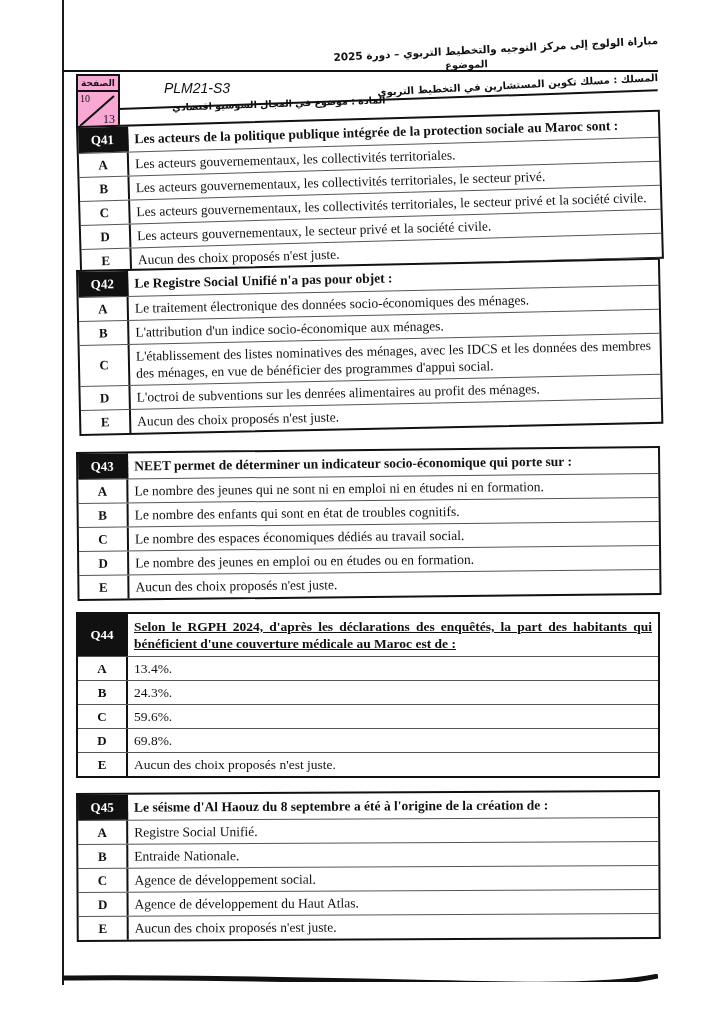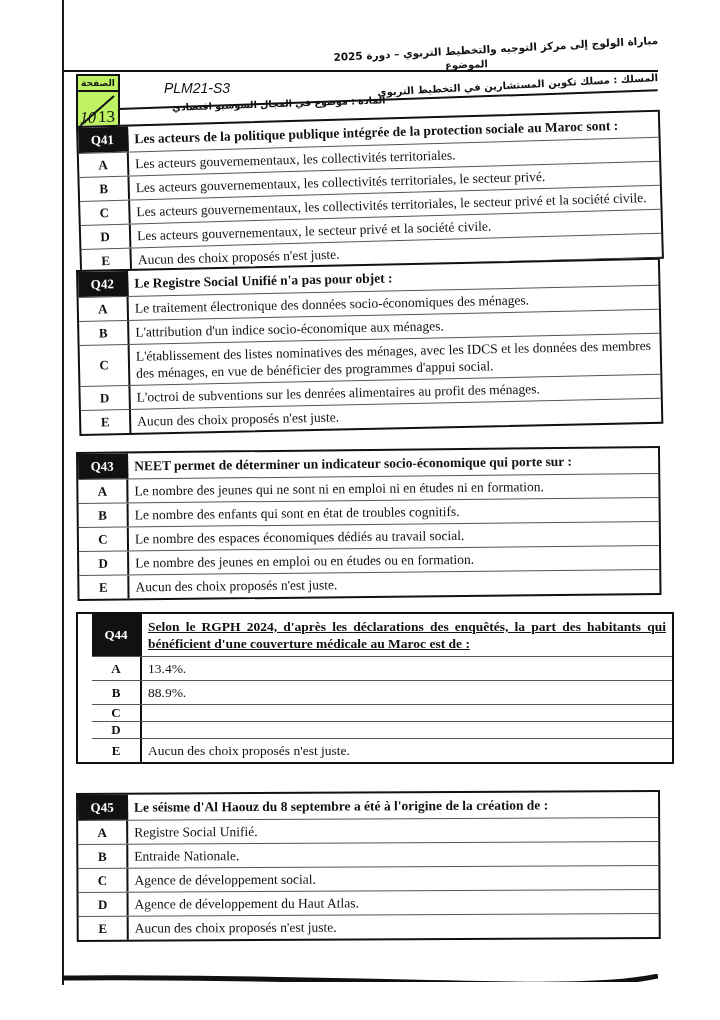--- a/index.html
+++ b/index.html
@@ -8,29 +8,29 @@
     font-family:"Liberation Serif", "DejaVu Serif", serif; color:#111;
   }
   .page {
     position:absolute; left:62px; top:0; width:596px; height:985px;
     border-left:2px solid #1a1a1a;
   }
   
   .header { position:absolute; left:62px; top:18px; width:596px; height:96px; }
   .page-box {
     position:absolute; left:14px; top:56px; width:40px; height:52px;
-    border:2px solid #111; background:#bef264;
+    border:2px solid #111; background:#f9a8d4;
   }
   .page-box .lbl {
     height:14px; border-bottom:2px solid #111; font-family:"DejaVu Sans", sans-serif;
     font-size:9px; text-align:center; line-height:14px; font-weight:bold;
   }
   .page-box .frac { position:relative; height:36px; }
-  .page-box .num { position:absolute; left:2px; top:17px; font-size:16px;font-style:italic; }
-  .page-box .den { position:absolute; right:3px; bottom:1px; font-size:17px; }
+  .page-box .num { position:absolute; left:2px; top:1px; font-size:10px; }
+  .page-box .den { position:absolute; right:3px; bottom:1px; font-size:12px; }
   .page-box svg { position:absolute; left:0; top:0; }
   .code { position:absolute; left:74px; top:62px; font-family:"Liberation Sans", sans-serif; font-style:italic; font-size:14px;margin-left:28px; }
   .ar { font-family:"DejaVu Sans", sans-serif; direction:rtl; font-weight:bold; white-space:nowrap; position:absolute; }
   .ar-1 { right:0px; top:16px; font-size:10.5px; transform:rotate(-3deg); transform-origin:right center; }
   .ar-2 { right:170px; top:41px; font-size:10px; transform:rotate(-2deg); }
   .ar-3 { right:0px; top:54px; font-size:10px; transform:rotate(-3deg); transform-origin:right center; }
   .ar-4 { left:110px; top:80px; font-size:9.5px; transform:rotate(-2deg); }
   .header-line { position:absolute; left:56px; top:90px; width:540px; height:2px; background:#111; transform:rotate(-2deg); transform-origin:left; }
   .header-left-border { position:absolute; left:0; top:52px; width:596px; height:2px; background:#111; }
 
@@ -44,21 +44,21 @@
     width:48px; flex:0 0 48px; border-right:2px solid #111; text-align:center;
     font-weight:bold; font-size:13px; display:flex; align-items:center; justify-content:center;
   }
   .q .qtag { background:#111; color:#fff; font-size:13px; }
   .q .txt { padding:3px 6px; font-size:13.5px; line-height:17px; flex:1; }
   .q .qtxt { font-weight:bold; }
   .q .head .txt { padding-top:4px; padding-bottom:4px; }
   .q41 { top:126px; transform:rotate(-1.6deg); transform-origin:left top; }
   .q42 { top:270px; transform:rotate(-1.2deg); transform-origin:left top; }
   .q43 { top:452px; transform:rotate(-0.6deg); transform-origin:left top; }
-  .q44 { top:612px;padding-left:14px; }
+  .q44 { top:612px; }
   .q45 { top:793px; transform:rotate(-0.3deg); transform-origin:left top; }
   .justify { text-align:justify; text-align-last:left;text-decoration:underline; }
 
   .bottom-line { position:absolute; left:62px; top:974px; width:596px; height:8px; }
 </style>
 </head>
 <body>
 
 <div class="page"></div>
 
@@ -167,27 +167,29 @@
   <div class="row head">
     <div class="key qtag">Q44</div>
     <div class="txt qtxt justify">Selon le RGPH 2024, d'après les déclarations des enquêtés, la part des habitants qui bénéficient d'une couverture médicale au Maroc est de :</div>
   </div>
   <div class="row">
       <div class="key">A</div>
       <div class="txt">13.4%.</div>
     </div>
   <div class="row">
       <div class="key">B</div>
-      <div class="txt">88.9%.</div>
-    </div>
-  <div class="row">
-      <div class="key">C</div>
-    </div>
-  <div class="row">
-      <div class="key">D</div>
+      <div class="txt">24.3%.</div>
+    </div>
+  <div class="row">
+      <div class="key">C</div>
+      <div class="txt">59.6%.</div>
+    </div>
+  <div class="row">
+      <div class="key">D</div>
+      <div class="txt">69.8%.</div>
     </div>
   <div class="row">
       <div class="key">E</div>
       <div class="txt">Aucun des choix proposés n'est juste.</div>
     </div>
 </div>
 
 <div class="q q45">
   <div class="row head">
     <div class="key qtag">Q45</div>

